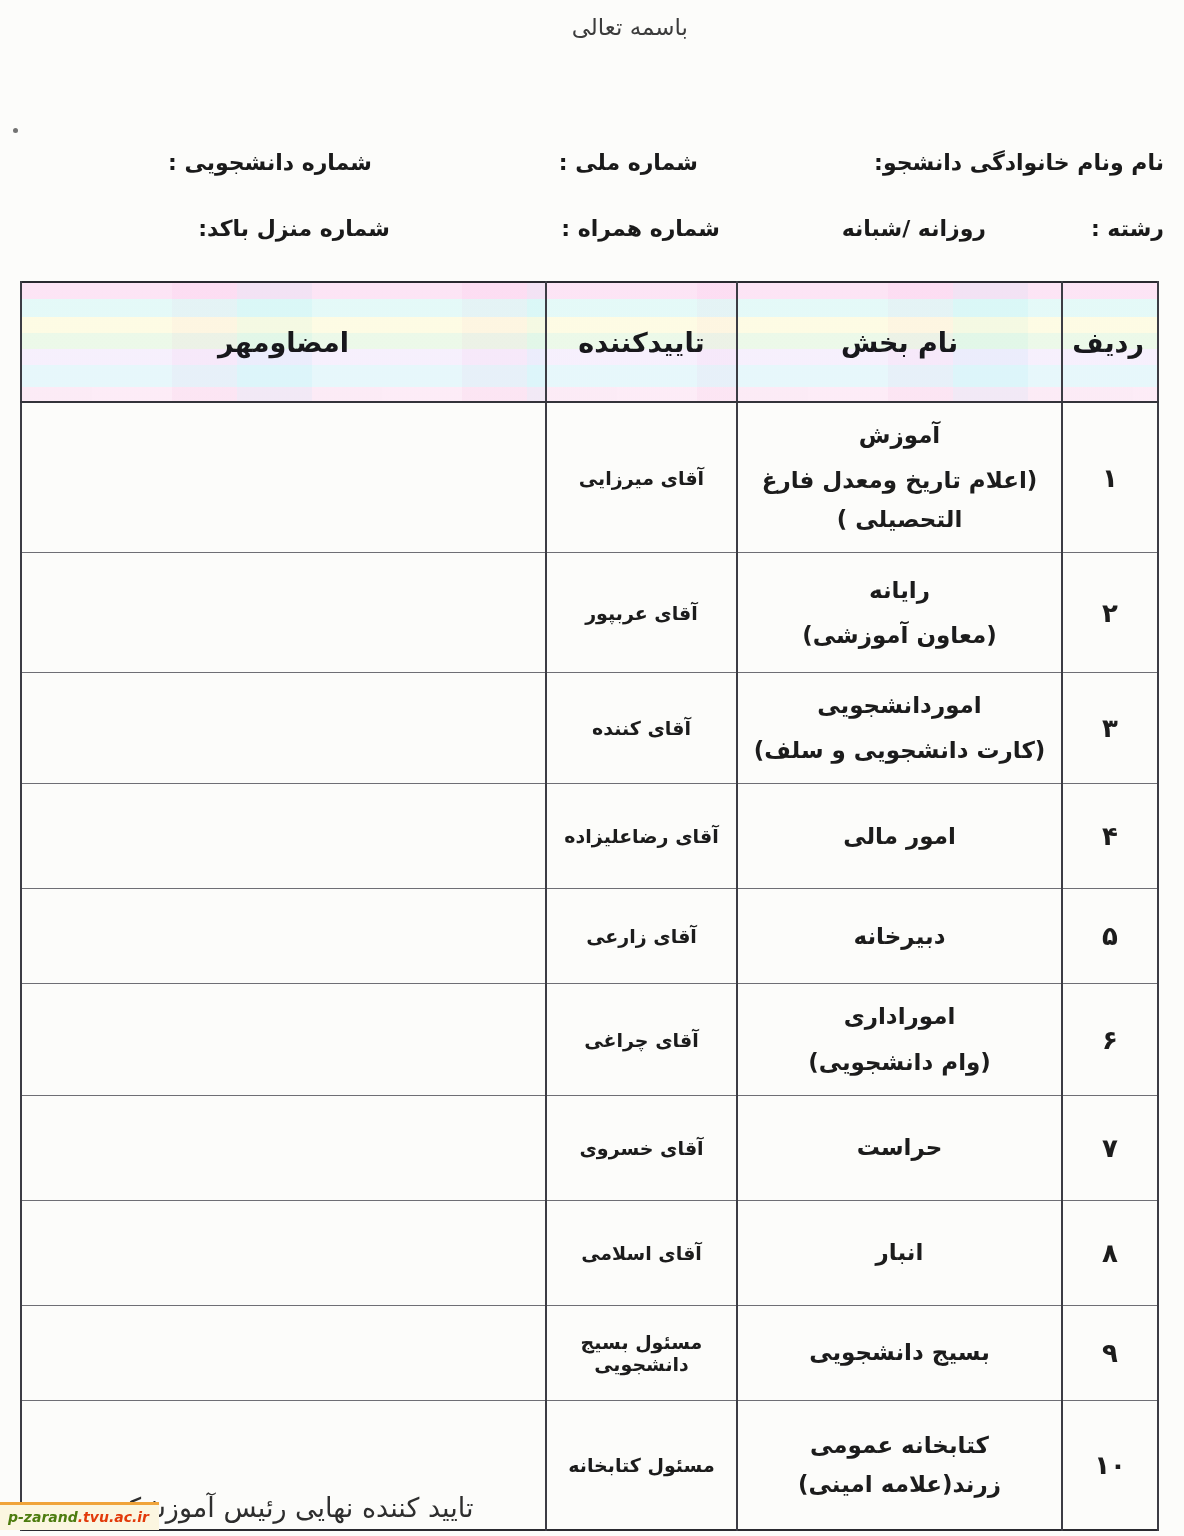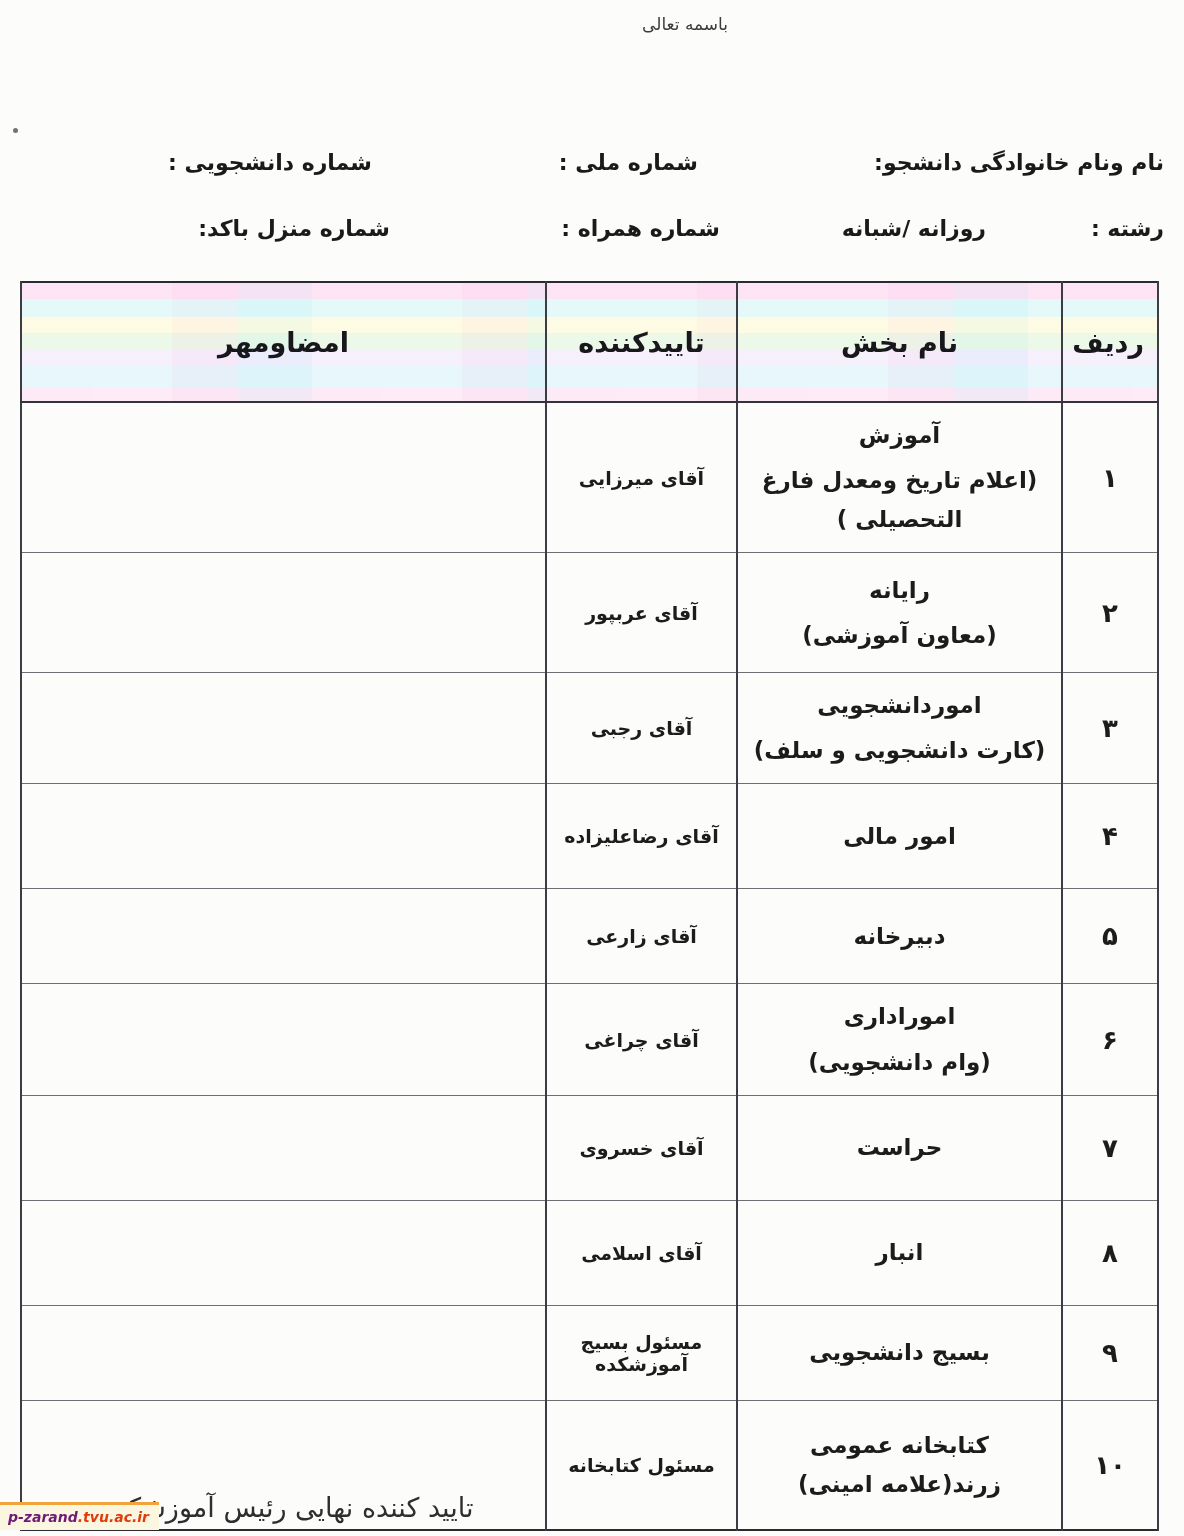--- a/index.html
+++ b/index.html
@@ -7,22 +7,22 @@
     position:relative;
     width:1184px;height:1536px;
     margin:0 auto;
     background:#fcfcfa;
     font-family:"DejaVu Sans",sans-serif;
     color:#1c1c1c;
     direction:rtl;
     overflow:hidden;
   }
   .bismillah{
-    position:absolute;top:14px;right:456px;
-    font-size:17px;color:#3c3c3c;letter-spacing:0.5px;
+    position:absolute;top:14px;right:496px;
+    font-size:23px;color:#3c3c3c;letter-spacing:0.5px;
   }
   .title{position:absolute;top:84px;font-size:28px;font-weight:bold;color:#141414;white-space:nowrap;}
   .title-right{right:18px;}
   .title-left{left:52px;}
   .field-label{position:absolute;font-size:22px;font-weight:bold;color:#1a1a1a;white-space:nowrap;}
   .fr1{top:150px;}
   .fr2{top:216px;}
   .dot{position:absolute;width:5px;height:5px;border-radius:50%;background:#5a5a5a;opacity:.85;}
 
   table.clearance{
@@ -75,21 +75,21 @@
     font-size:27px;color:#2e2e2e;direction:rtl;white-space:nowrap;
   }
   .watermark{
     position:absolute;left:0;top:1502px;
     padding:4px 10px 5px 8px;
     background:#fbf6e0;
     border-top:3px solid #f0a43a;
     font-size:14px;font-weight:bold;font-style:italic;
     direction:ltr;white-space:nowrap;
   }
-  .wm-site{color:#701a75;}
+  .wm-site{color:#4d7c0f;}
   .wm-domain{color:#e23a0a;}
 </style>
 </head>
 <body>
 
 <div class="page">
 
   <div class="bismillah">باسمه تعالی</div>
 
 
@@ -138,21 +138,21 @@
       <td class="cell-approver">آقای عربپور</td>
       <td class="sig-cell"></td>
     </tr>
 
     <tr class="r3">
       <td class="cell-num">۳</td>
       <td class="cell-dept v-top">
         <div>اموردانشجویی</div>
         <div class="l2">(کارت دانشجویی و سلف)</div>
       </td>
-      <td class="cell-approver">آقای رجبی</td>
+      <td class="cell-approver">آقای کننده</td>
       <td class="sig-cell"></td>
     </tr>
 
     <tr class="r4">
       <td class="cell-num">۴</td>
       <td class="cell-dept">
         <div>امور مالی</div>
       </td>
       <td class="cell-approver">آقای رضاعلیزاده</td>
       <td class="sig-cell"></td>
@@ -193,21 +193,21 @@
       </td>
       <td class="cell-approver">آقای اسلامی</td>
       <td class="sig-cell"></td>
     </tr>
 
     <tr class="r9">
       <td class="cell-num">۹</td>
       <td class="cell-dept">
         <div>بسیج دانشجویی</div>
       </td>
-      <td class="cell-approver">مسئول بسیج آموزشکده</td>
+      <td class="cell-approver">مسئول بسیج دانشجویی</td>
       <td class="sig-cell"></td>
     </tr>
 
     <tr class="r10">
       <td class="cell-num">۱۰</td>
       <td class="cell-dept">
         <div>کتابخانه عمومی زرند(علامه امینی)</div>
       </td>
       <td class="cell-approver">مسئول کتابخانه</td>
       <td class="sig-cell"></td>

